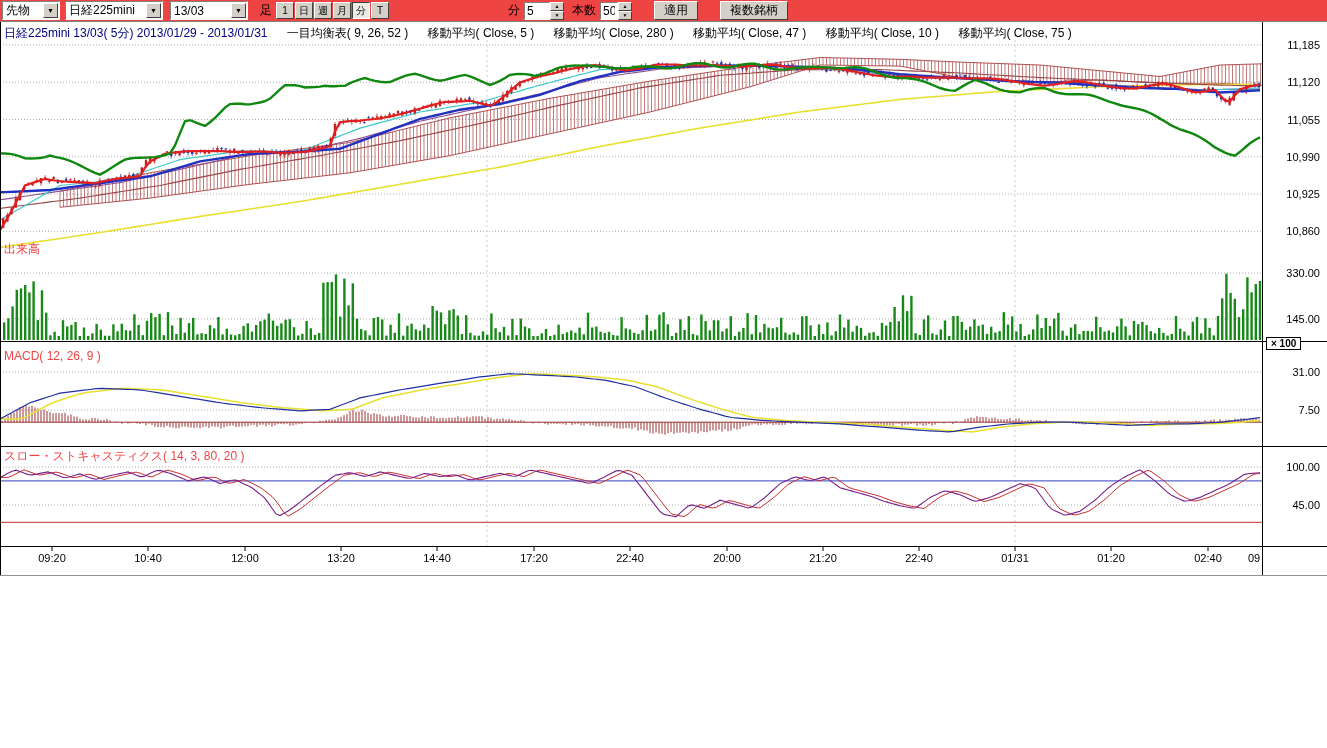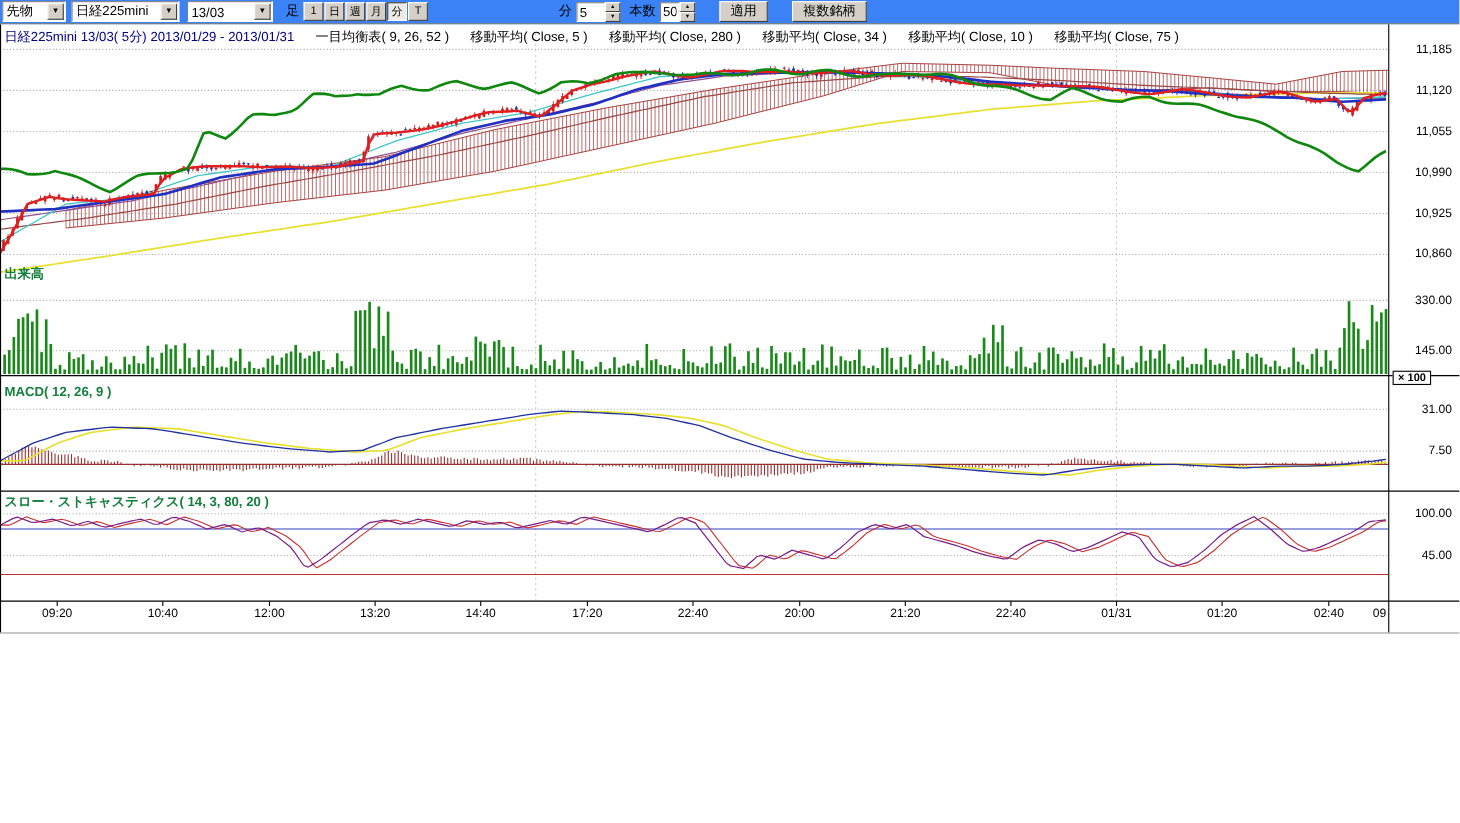--- a/index.html
+++ b/index.html
@@ -1,21 +1,21 @@
 <!DOCTYPE html>
 <html><head>
 <meta charset="utf-8">
 <style>
   * { margin:0; padding:0; box-sizing:border-box; }
   html,body { background:#fff; }
   body { font-family:"Liberation Sans", sans-serif; }
   #app { position:relative; width:1327px; height:748px; background:#fff; overflow:hidden; }
 
   
-  .toolbar { position:absolute; top:0; left:0; width:1327px; height:22px; background:#3b82f6;
+  .toolbar { position:absolute; top:0; left:0; width:1327px; height:22px; background:#ef4444;
              border-bottom:1px solid #808080; display:flex; align-items:center; z-index:5; font-size:12px; }
   .combo { display:flex; align-items:center; height:19px; background:#fff;
            border:1px solid; border-color:#808080 #ffffff #ffffff #808080; }
   .combo-text { flex:1; padding:0 3px; font-size:12px; white-space:nowrap; overflow:hidden; }
   .combo-arrow { width:15px; height:15px; margin-right:1px; background:#d4d0c8; color:#000;
                  border:1px solid; border-color:#ffffff #404040 #404040 #ffffff;
                  font-size:7px; display:flex; align-items:center; justify-content:center; cursor:default; }
   .tb-label { margin:0 4px; font-size:12px; white-space:nowrap; }
   .pbtn { width:18px; height:17px; font-size:10px; background:#d4d0c8; font-family:inherit;
           border:1px solid; border-color:#ffffff #404040 #404040 #ffffff; margin-right:1px;
@@ -28,21 +28,21 @@
   .spin-arrows span { flex:1; background:#d4d0c8; border:1px solid; border-color:#ffffff #404040 #404040 #ffffff;
                       font-size:5px; line-height:7px; text-align:center; overflow:hidden; }
   .tbtn { height:19px; padding:0 9px; background:#d4d0c8; font-family:inherit;
           border:1px solid; border-color:#ffffff #404040 #404040 #ffffff; font-size:12px;
           display:flex; align-items:center; white-space:nowrap; }
 
   
   .hdr { position:absolute; left:4px; font-size:12px; z-index:3; white-space:nowrap; color:#000; }
   .hdr span { margin-right:16px; }
   .hdr .title { color:#000080; }
-  .plabel { position:absolute; font-size:12px; color:#15803d; z-index:3; white-space:nowrap;font-weight:bold; }
+  .plabel { position:absolute; font-size:12px; color:#ef4444; z-index:3; white-space:nowrap; }
   .axlabel { position:absolute; left:1266px; width:54px; text-align:right; font-size:11px;
              transform:translateY(-50%); z-index:3; white-space:nowrap; }
   .tlabel { position:absolute; top:552px; font-size:11px; transform:translateX(-50%); z-index:3; white-space:nowrap; }
   .badge { position:absolute; left:1266px; top:337px; border:1px solid #000; background:#fff;
            font-size:10px; padding:0 4px; z-index:3; white-space:nowrap;font-weight:bold; }
   .panel-hit { position:absolute; z-index:4; background:transparent; }
   #chart-svg { position:absolute; top:0; left:0; z-index:1; }
 </style>
 </head>
 <body>
@@ -1803,21 +1803,21 @@
     </div>
     <button class="tbtn" style="margin-left:22px">適用</button>
     <button class="tbtn" style="margin-left:22px">複数銘柄</button>
   </div>
 
   <div class="hdr" style="top:25px">
     <span class="title">日経225mini 13/03( 5分) 2013/01/29 - 2013/01/31</span>
     <span>一目均衡表( 9, 26, 52 )</span>
     <span>移動平均( Close, 5 )</span>
     <span>移動平均( Close, 280 )</span>
-    <span>移動平均( Close, 34 )</span>
+    <span>移動平均( Close, 47 )</span>
     <span>移動平均( Close, 10 )</span>
     <span>移動平均( Close, 75 )</span>
   </div>
 
   <div class="plabel" style="left:4px;top:241px">出来高</div>
   <div class="plabel" style="left:4px;top:349px">MACD( 12, 26, 9 )</div>
   <div class="plabel" style="left:4px;top:448px">スロー・ストキャスティクス( 14, 3, 80, 20 )</div>
   <div class="badge">× 100</div>
 
   <div class="axlabel" style="top:45px">11,185</div>

